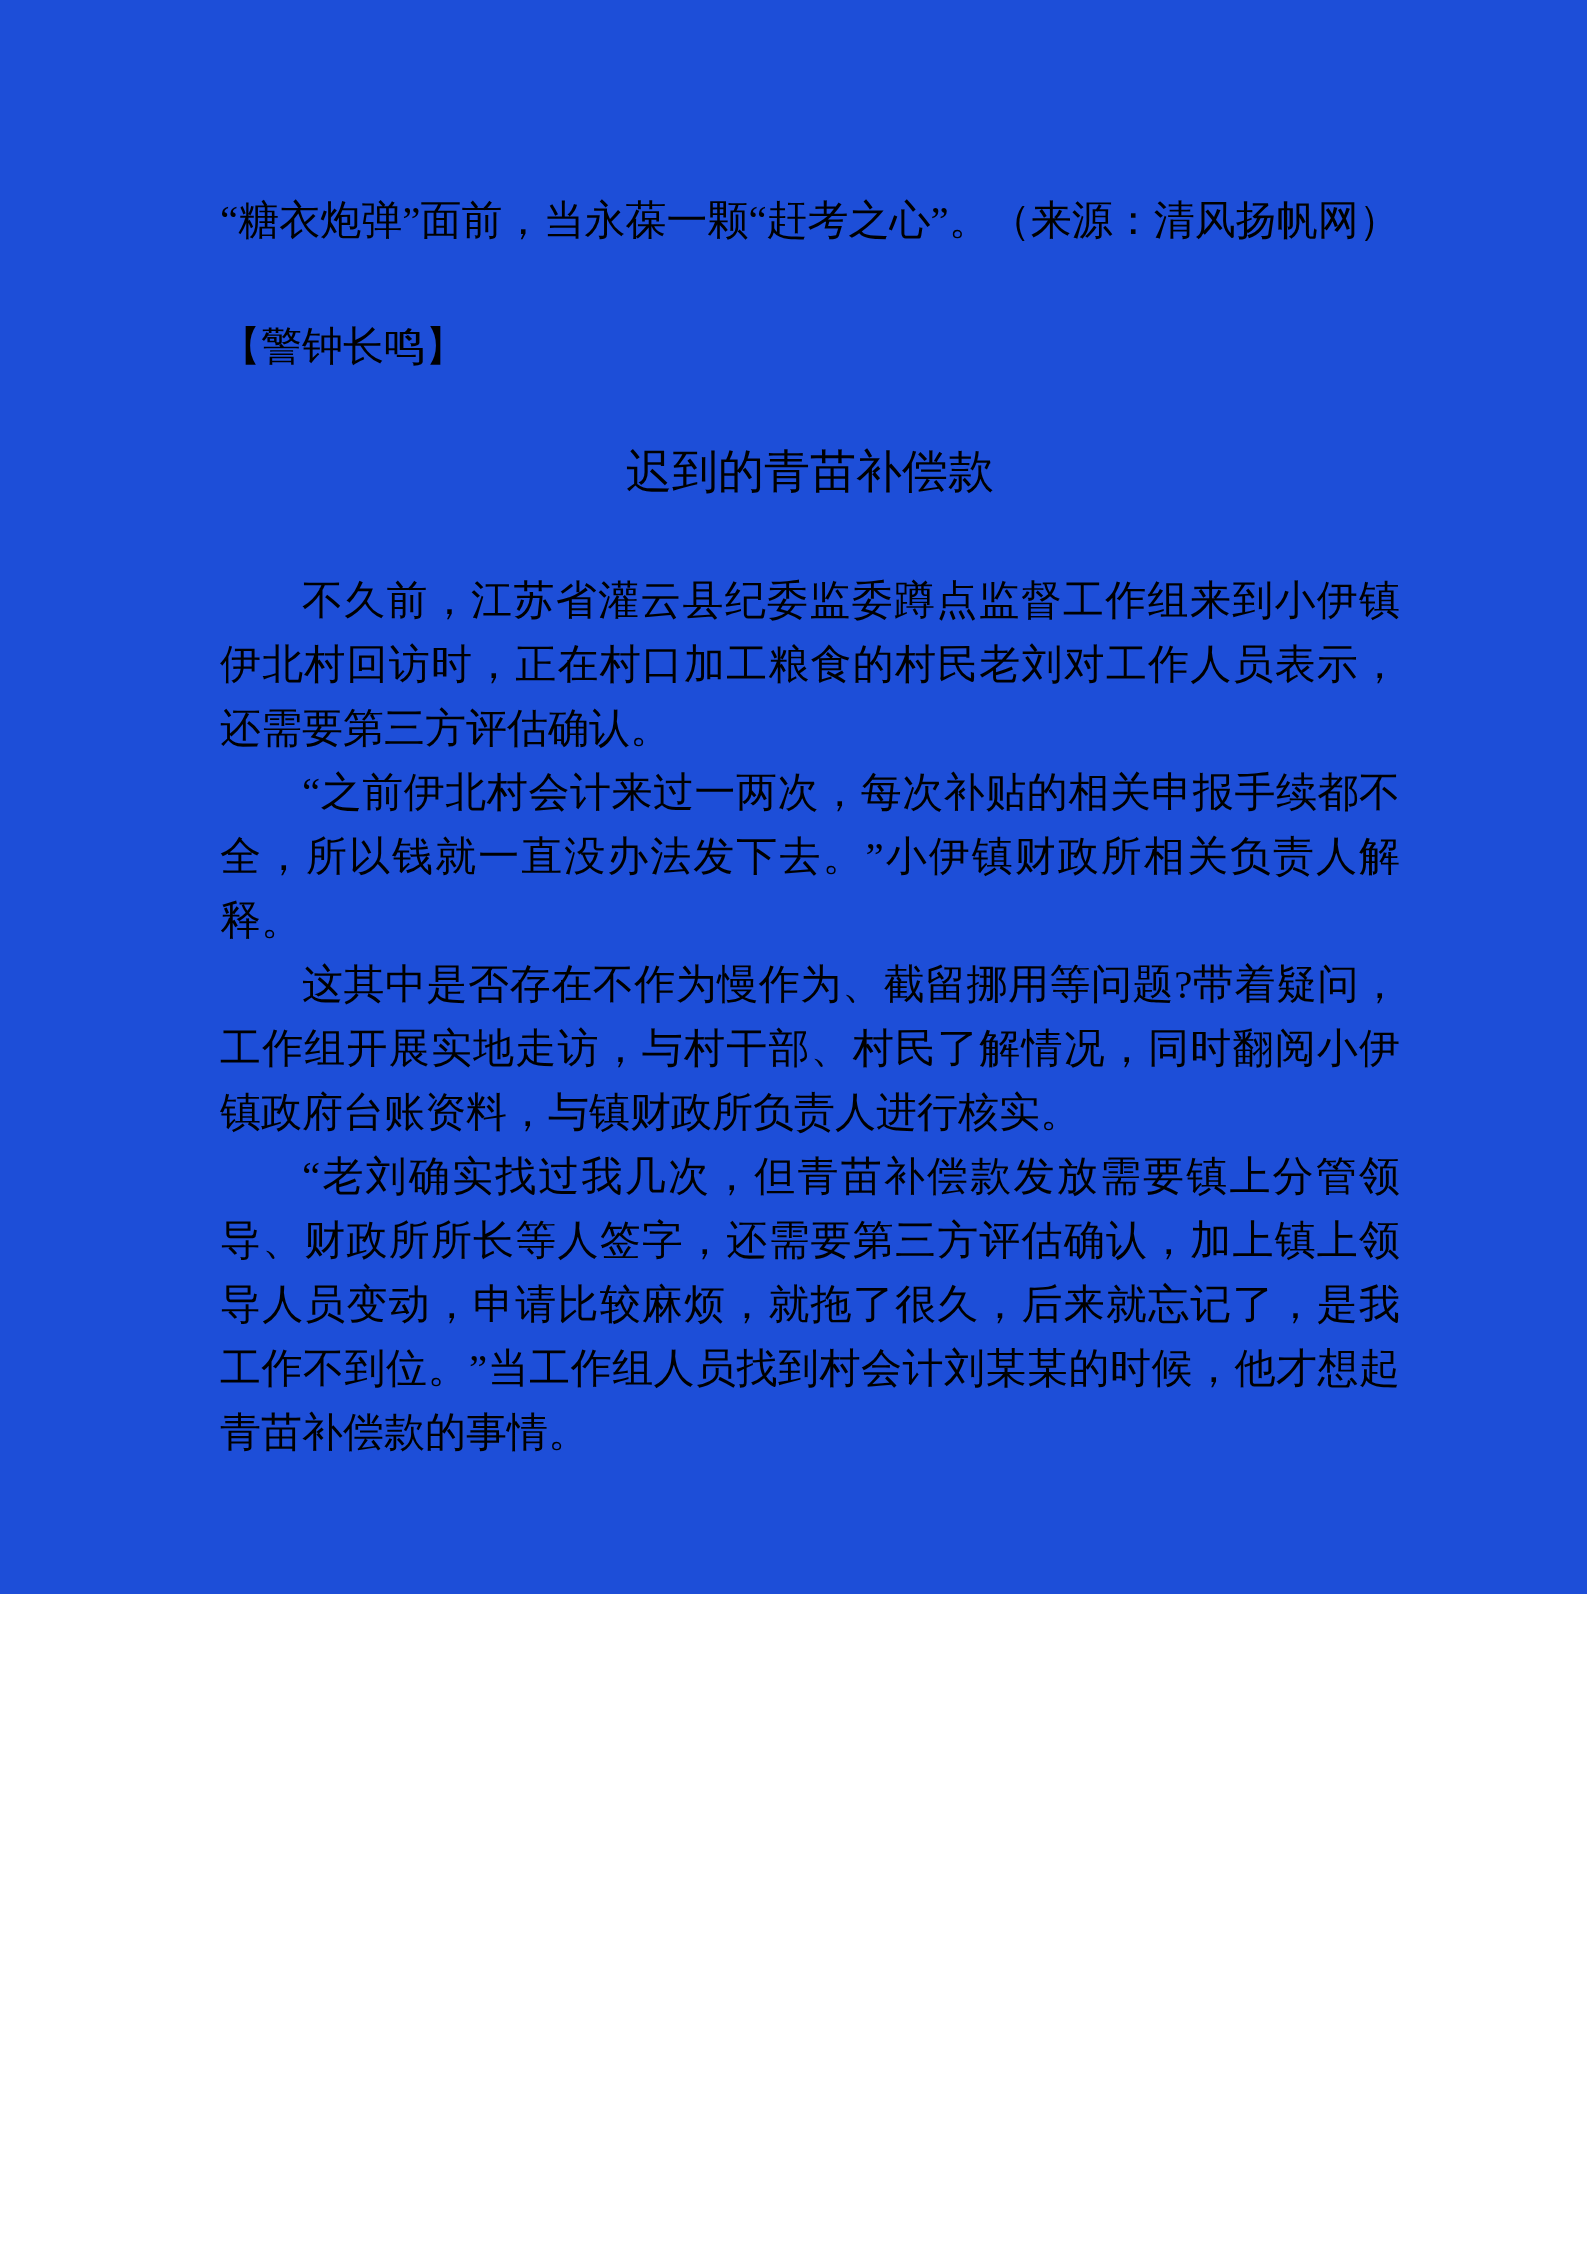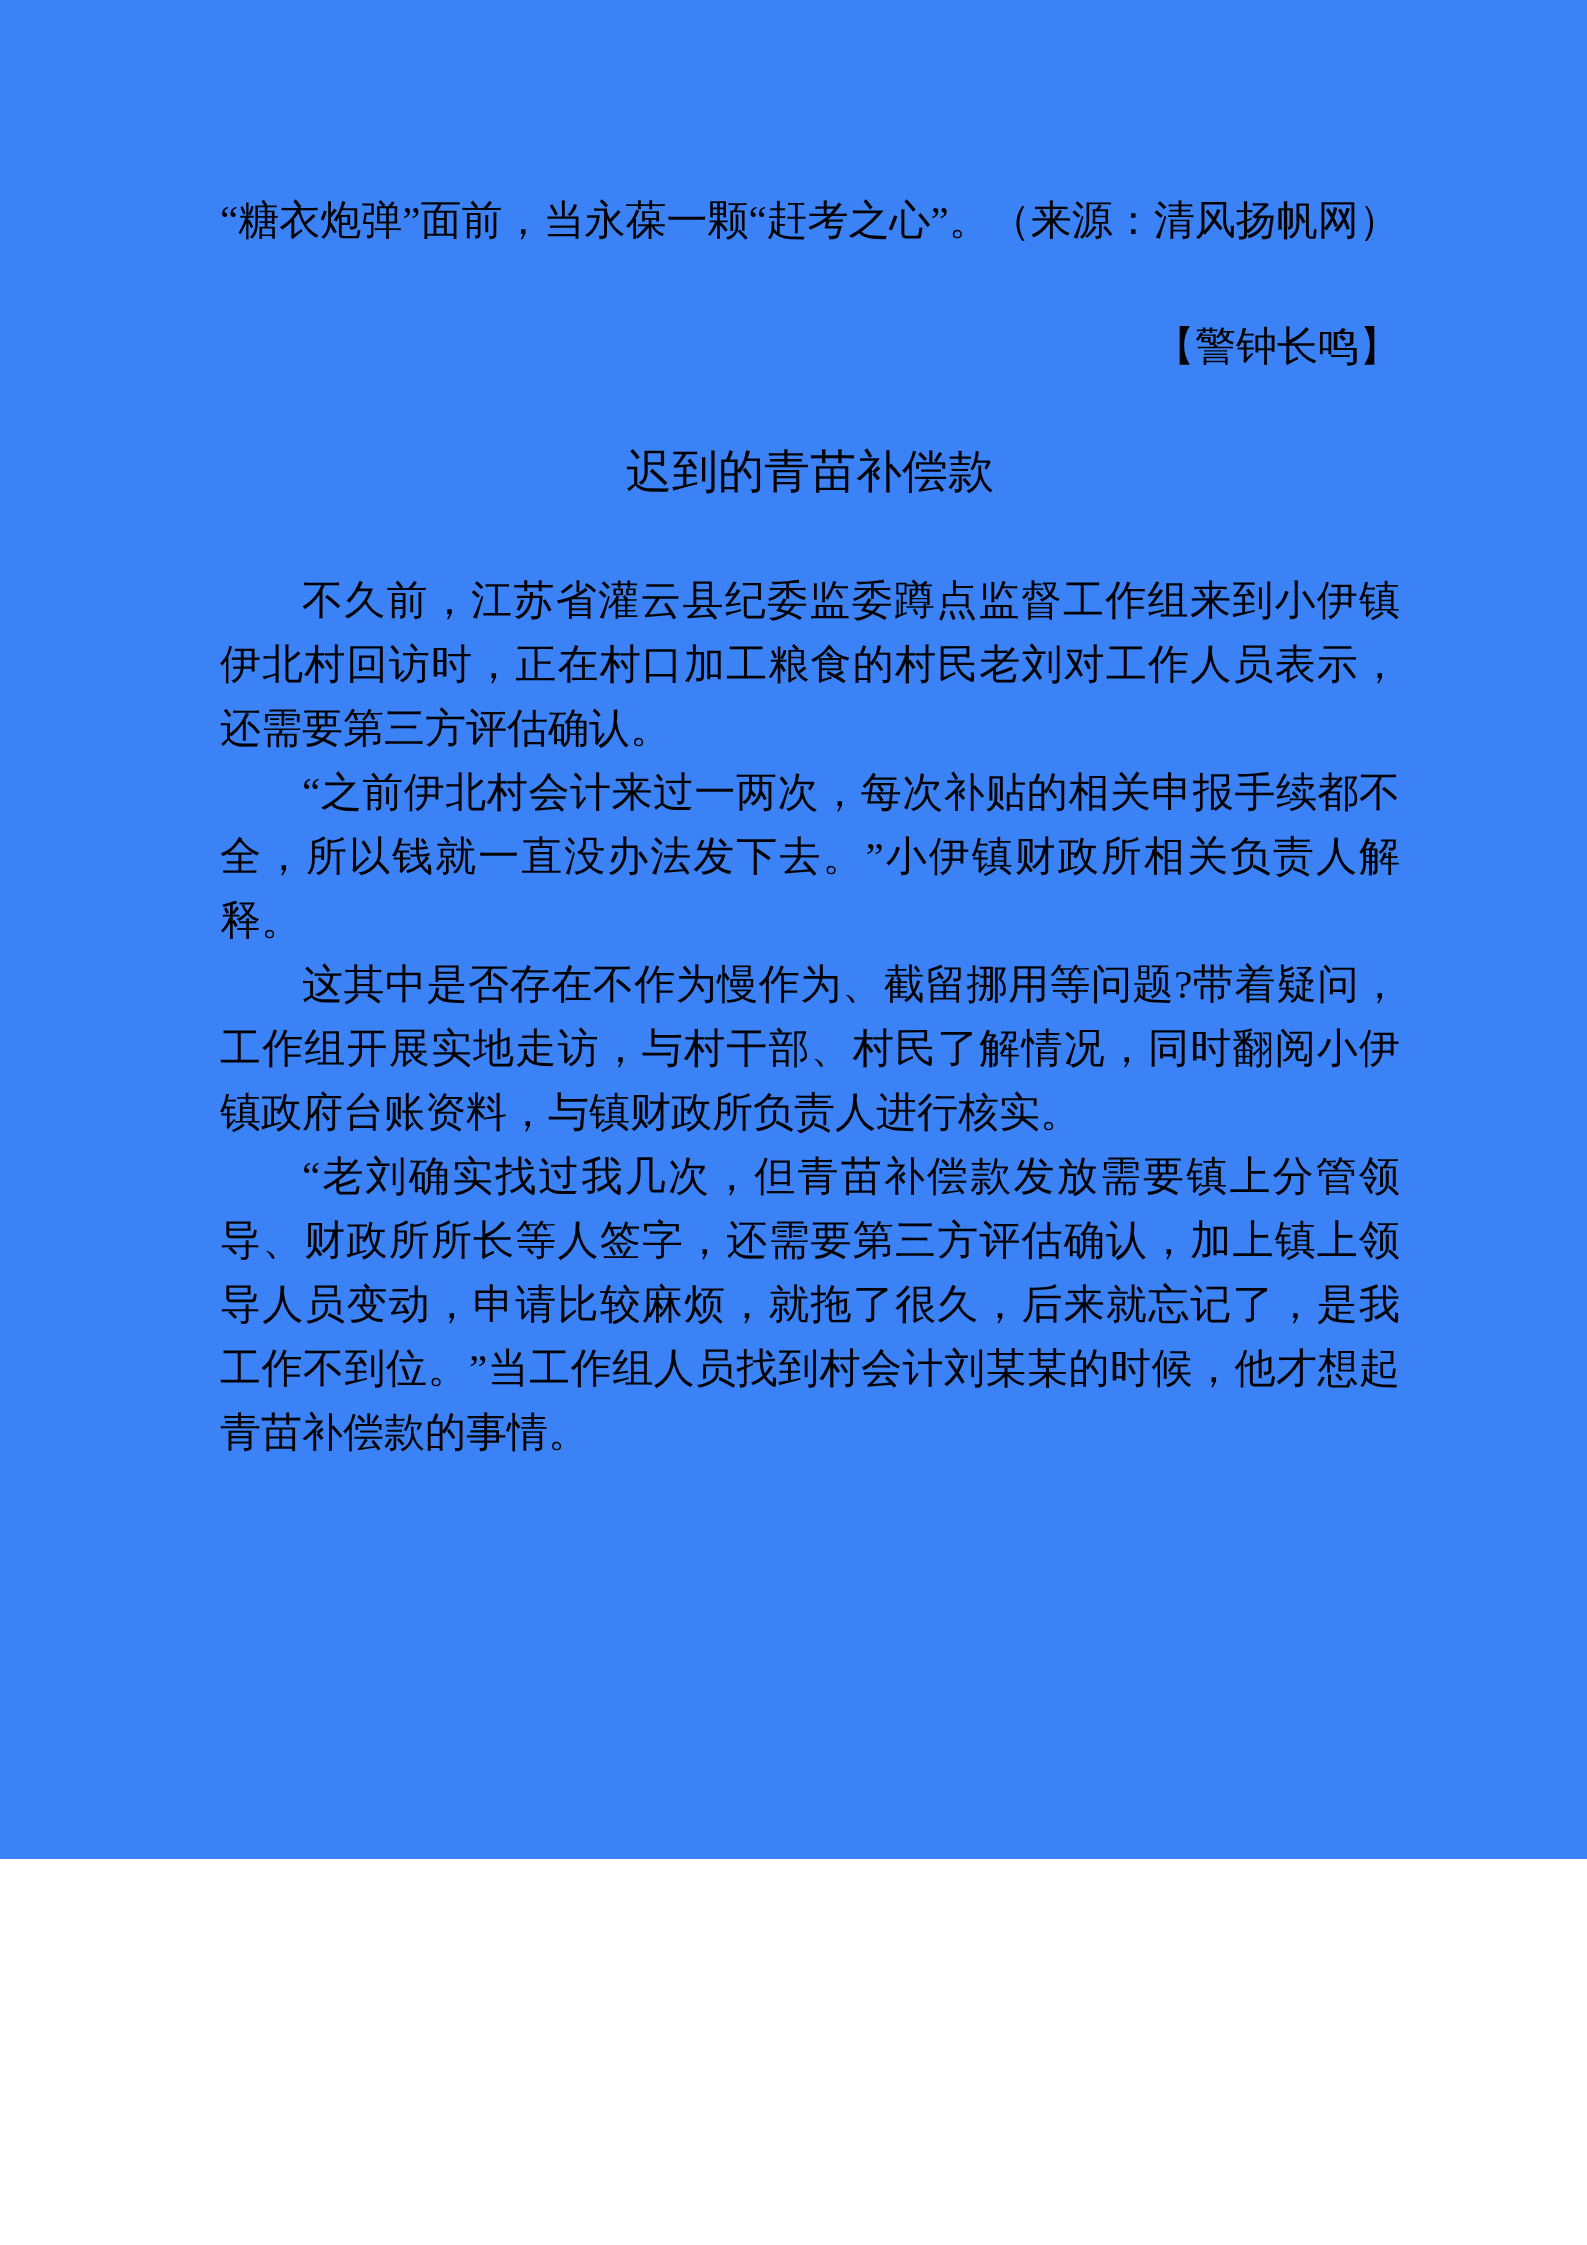--- a/index.html
+++ b/index.html
@@ -7,35 +7,34 @@
     width: 1587px;
     background: #ffffff;
   }
   body {
     font-family: "Liberation Serif", "DejaVu Serif", serif;
     color: #000000;
   }
   .page {
     position: relative;
     width: 1587px;
-    height: 1859px;
-    background: #3b82f6;
+    height: 1594px;
+    background: #1d4ed8;
     padding: 188px 187px 0 220px;
     overflow: hidden;
   }
   .cont-para {
     font-size: 41px;
     line-height: 64px;
     text-align: justify;
   }
   .section-label {
     margin-top: 62px;
     font-size: 41px;
     line-height: 64px;
-    text-align: right;
   }
   .article-title {
     margin-top: 58px;
     font-size: 46px;
     line-height: 72px;
     font-weight: normal;
     text-align: center;
   }
   .body-para {
     font-size: 41px;

